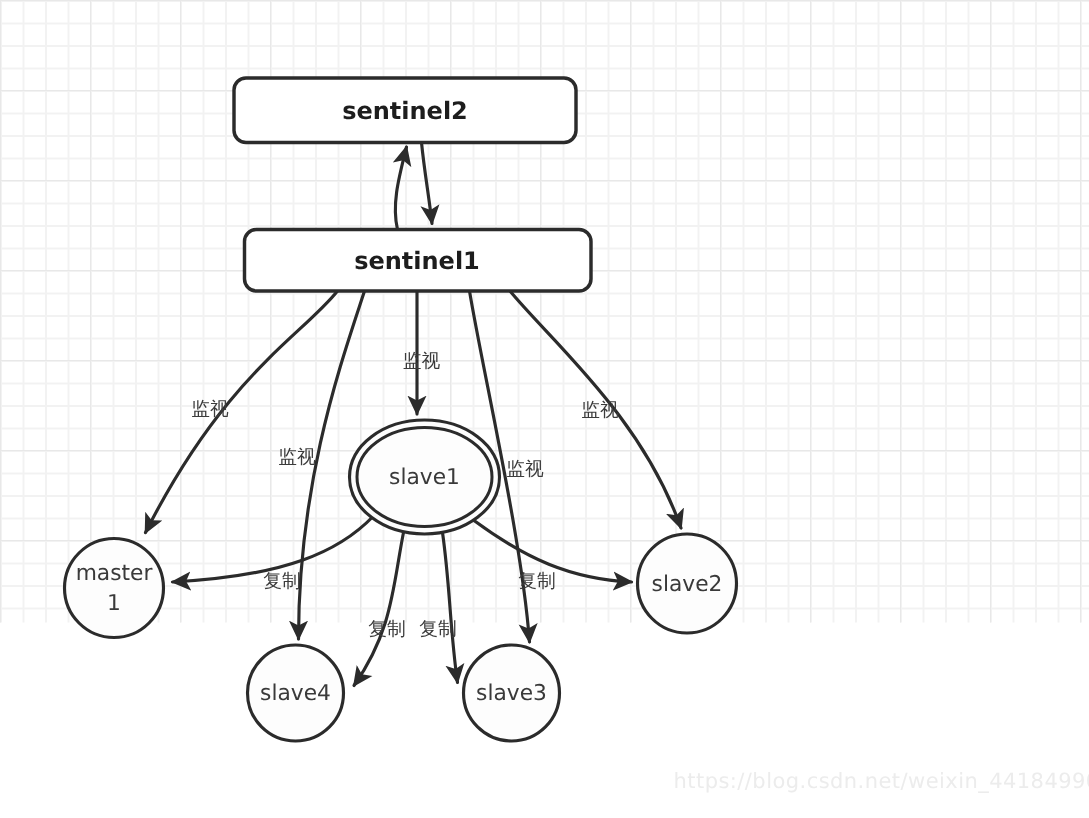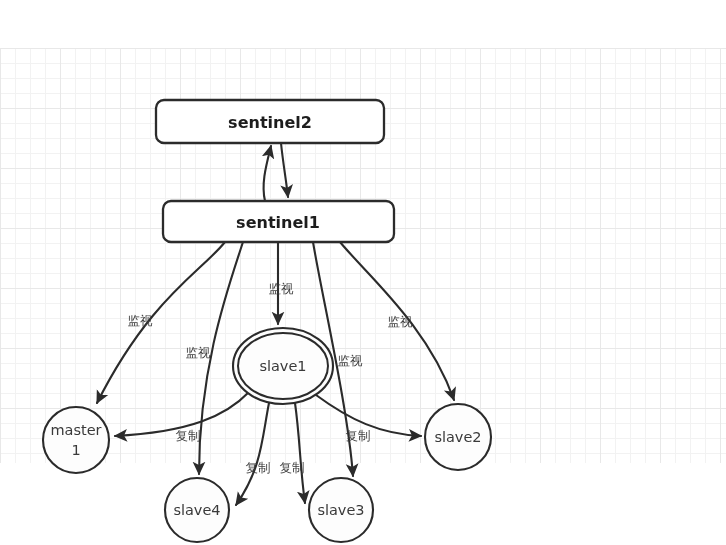--- a/index.html
+++ b/index.html
@@ -13,21 +13,20 @@
     position:relative;
     width:726px;height:415px;
     background-color:#ffffff;
     background-image:
       linear-gradient(to right, #e8e8e8 1px, transparent 1px),
       linear-gradient(to bottom, #e8e8e8 1px, transparent 1px),
       linear-gradient(to right, #f2f2f2 1px, transparent 1px),
       linear-gradient(to bottom, #f2f2f2 1px, transparent 1px);
     background-size:60px 60px, 60px 60px, 15px 15px, 15px 15px;
     background-position:0px 0px, 0px 0px, 0px 0px, 0px 0px;
-    margin-top:48px;
   }
   svg#diagram{position:absolute;left:0;top:0;width:726px;height:545px;}
   .edge{fill:none;stroke:#2b2b2b;stroke-width:2.1;stroke-linecap:round;}
   .node-shape{fill:#fdfdfd;stroke:#2b2b2b;stroke-width:2.1;}
   .node-inner{fill:none;stroke:#2b2b2b;stroke-width:2.0;}
   .box-shape{fill:#ffffff;stroke:#2b2b2b;stroke-width:2.3;}
   .box-label{
     font-family:"DejaVu Sans","Liberation Sans",sans-serif;
     font-size:16px;font-weight:bold;fill:#1d1d1d;
     text-anchor:middle;dominant-baseline:middle;

